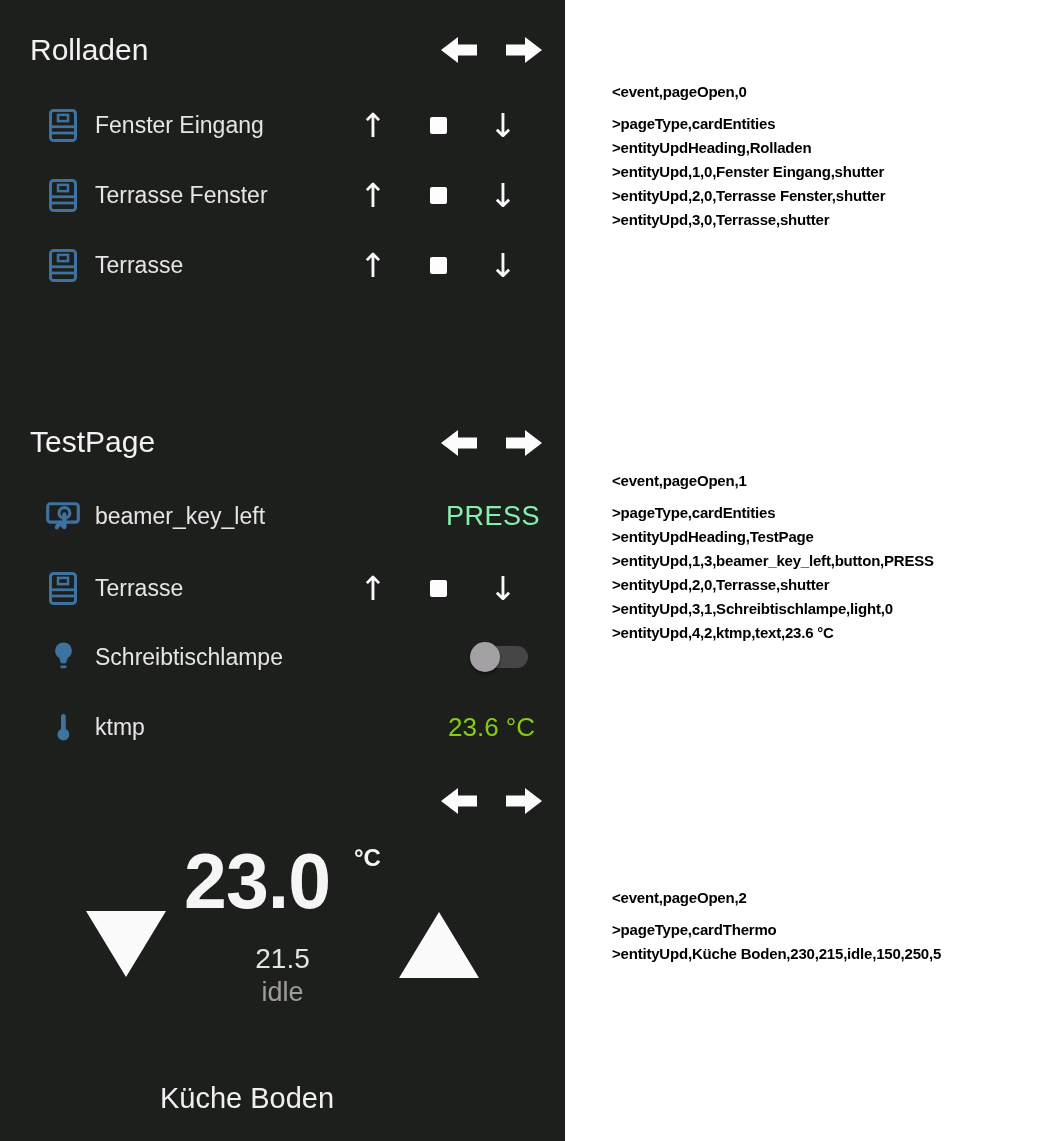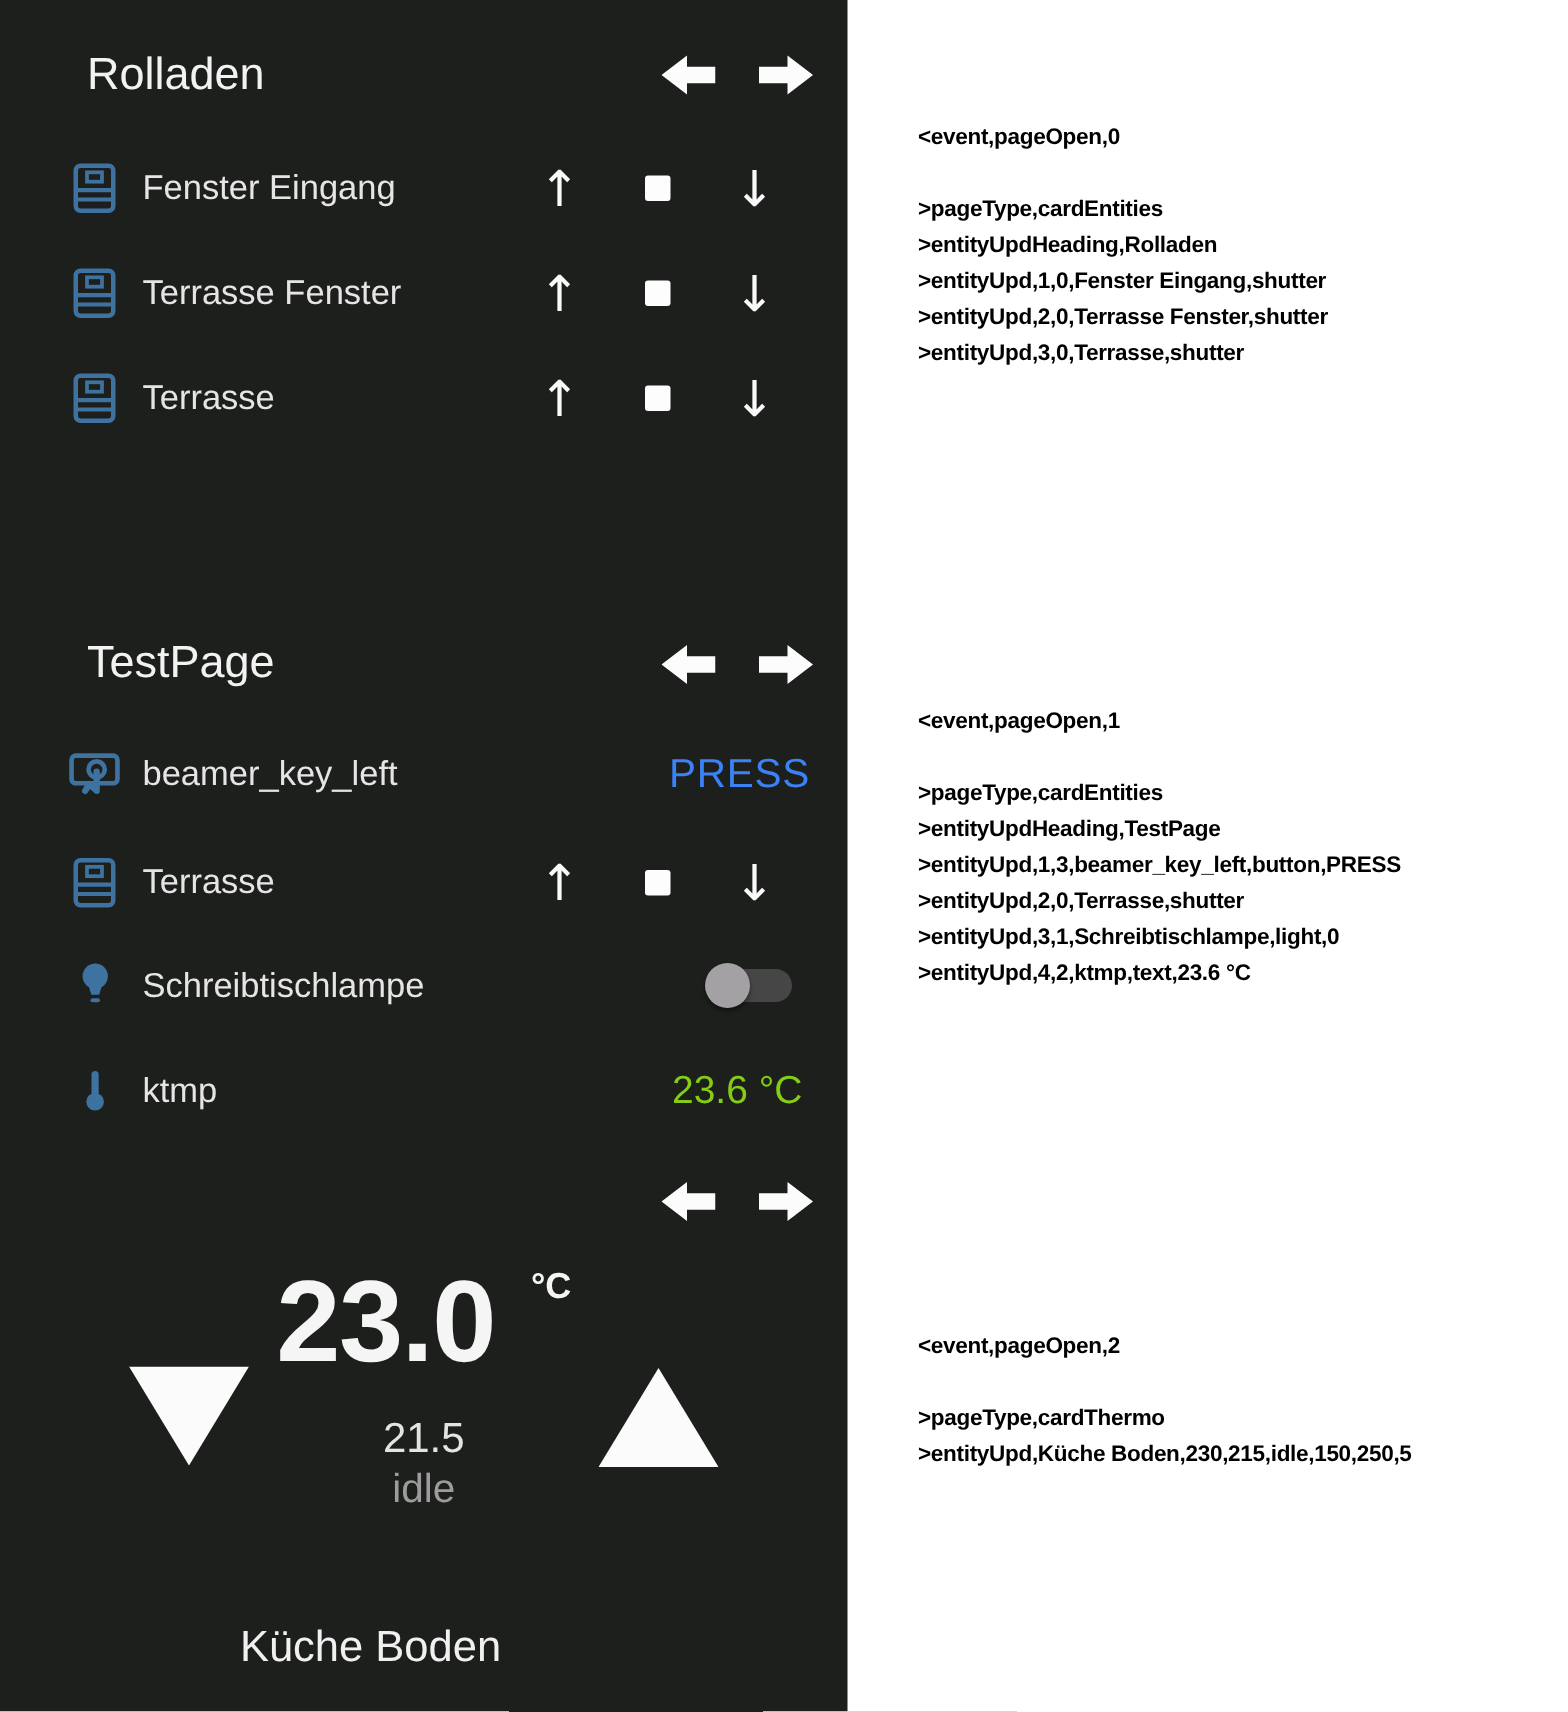--- a/index.html
+++ b/index.html
@@ -1,53 +1,53 @@
 <!DOCTYPE html>
 <html><head>
 <meta charset="utf-8">
 <style>
   html,body{margin:0;padding:0;background:#fff;}
   .stage{position:relative;width:1045px;height:1141px;background:#ffffff;overflow:hidden;
          font-family:"Liberation Sans",sans-serif;}
   
   .panel{position:absolute;left:0;top:0;width:565px;height:1141px;background:#1d1f1c;color:#ececec;}
-  .card-title{position:absolute;left:30px;font-size:30px;font-weight:400;color:#f2f2f2;line-height:34px;margin-left:28px;}
+  .card-title{position:absolute;left:30px;font-size:30px;font-weight:400;color:#f2f2f2;line-height:34px;}
   .nav-arrow{position:absolute;width:36px;height:32px;cursor:pointer;}
   .nav-arrow svg{display:block;width:36px;height:32px;}
   .entity-row{position:absolute;left:0;width:565px;height:44px;}
   .entity-icon{position:absolute;left:46px;top:50%;transform:translateY(-50%);width:34px;height:38px;
                display:flex;align-items:center;justify-content:center;color:#3e72a1;}
   .entity-label{position:absolute;left:95px;top:50%;transform:translateY(-50%);
                 font-size:23px;color:#e5e5e5;white-space:nowrap;}
   .ctl{position:absolute;top:0;height:44px;width:34px;display:flex;align-items:center;justify-content:center;cursor:pointer;}
   .ctl.up{left:356px;}
   .ctl.stop{left:421px;}
   .ctl.down{left:486px;}
   .ctl-arrow{font-family:"DejaVu Sans",sans-serif;font-size:33px;color:#fafafa;line-height:1;}
   .stopsq{width:17px;height:17px;background:#fdfdfd;border-radius:2px;}
   .press-label{position:absolute;right:25px;top:50%;transform:translateY(-50%);
-               font-size:27px;color:#3b82f6;letter-spacing:.5px;cursor:pointer;}
+               font-size:27px;color:#86efac;letter-spacing:.5px;cursor:pointer;}
   .text-value{position:absolute;right:30px;top:50%;transform:translateY(-50%);font-size:26px;color:#84cc16;}
   .toggle{position:absolute;right:37px;top:7px;width:58px;height:30px;cursor:pointer;}
   .toggle .track{position:absolute;right:0;top:4px;width:50px;height:22px;border-radius:11px;background:#464646;}
   .toggle .knob{position:absolute;left:0;top:0;width:30px;height:30px;border-radius:50%;background:#a3a1a3;
                 box-shadow:0 2px 3px rgba(0,0,0,.45);}
   
   .big-temp-wrap{position:absolute;left:0;top:843px;width:565px;display:flex;justify-content:center;align-items:flex-start;gap:17px;}
   .big-temp{font-size:77px;font-weight:700;color:#f5f5f5;line-height:1;letter-spacing:-1px;}
   .big-temp-unit{font-size:24px;font-weight:700;color:#f5f5f5;margin-left:7px;margin-top:1px;}
   .tri{position:absolute;width:80px;height:66px;cursor:pointer;}
   .tri svg{display:block;width:80px;height:66px;}
   .target-temp{position:absolute;left:0;top:944px;width:565px;text-align:center;font-size:28px;color:#e4e4e4;line-height:30px;}
   .hvac-state{position:absolute;left:0;top:977px;width:565px;text-align:center;font-size:27px;color:#9c9c9c;line-height:30px;}
   .thermo-title{position:absolute;left:0;top:1082px;width:494px;text-align:center;font-size:29px;color:#f0f0f0;}
   
   .proto-block{position:absolute;left:612px;color:#000;font-weight:700;font-size:15px;
                line-height:24px;letter-spacing:-0.2px;white-space:nowrap;}
-  .proto-lines{margin-top:24px;}
+  .proto-lines{margin-top:8px;}
 </style>
 </head>
 <body>
 
 <div class="stage">
   <div class="panel">
 
     <div class="card-title" style="top:33px">Rolladen</div>
     <div class="nav-arrow" style="left:441px;top:34px">
       <svg viewBox="0 0 36 32">

